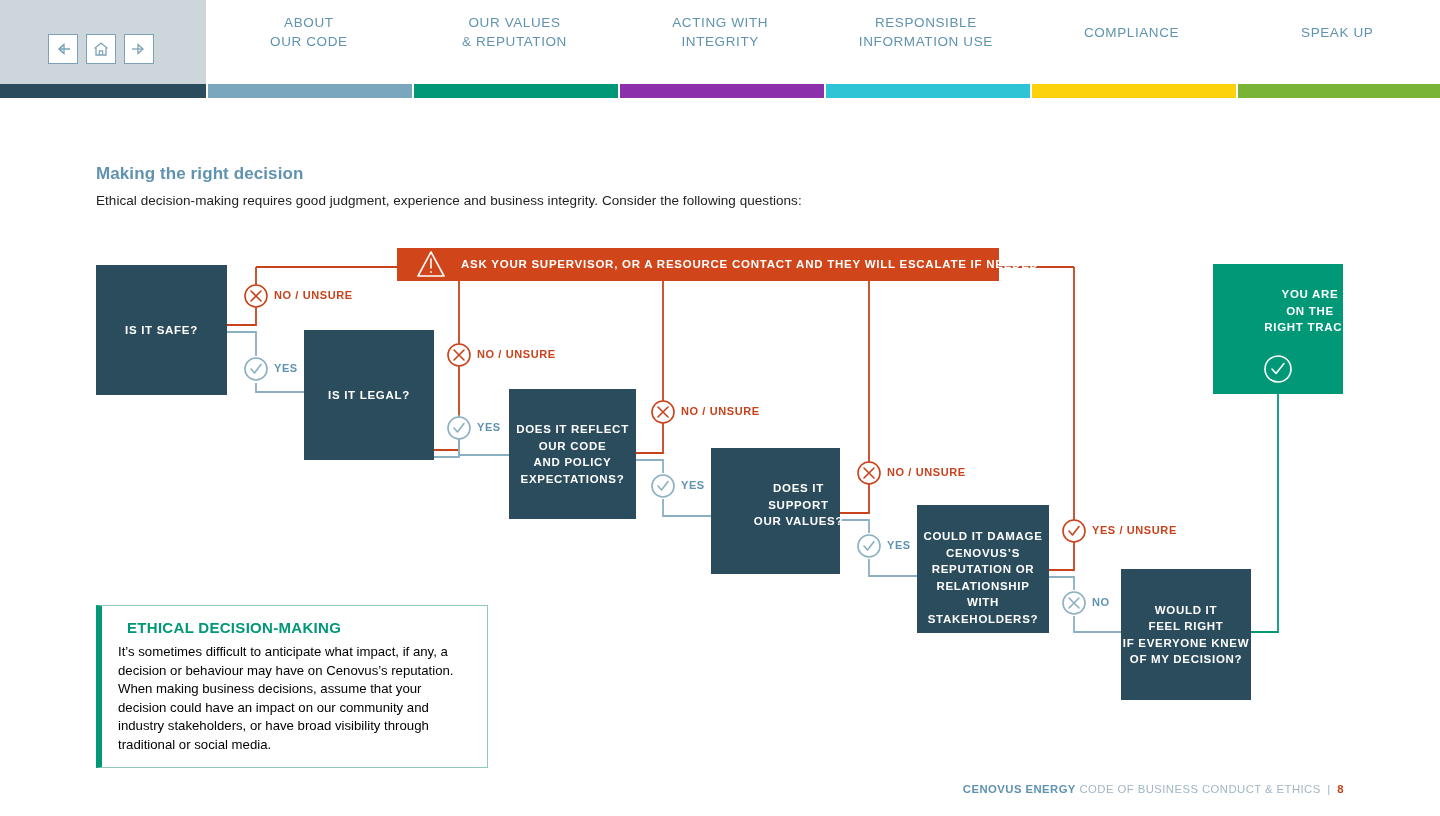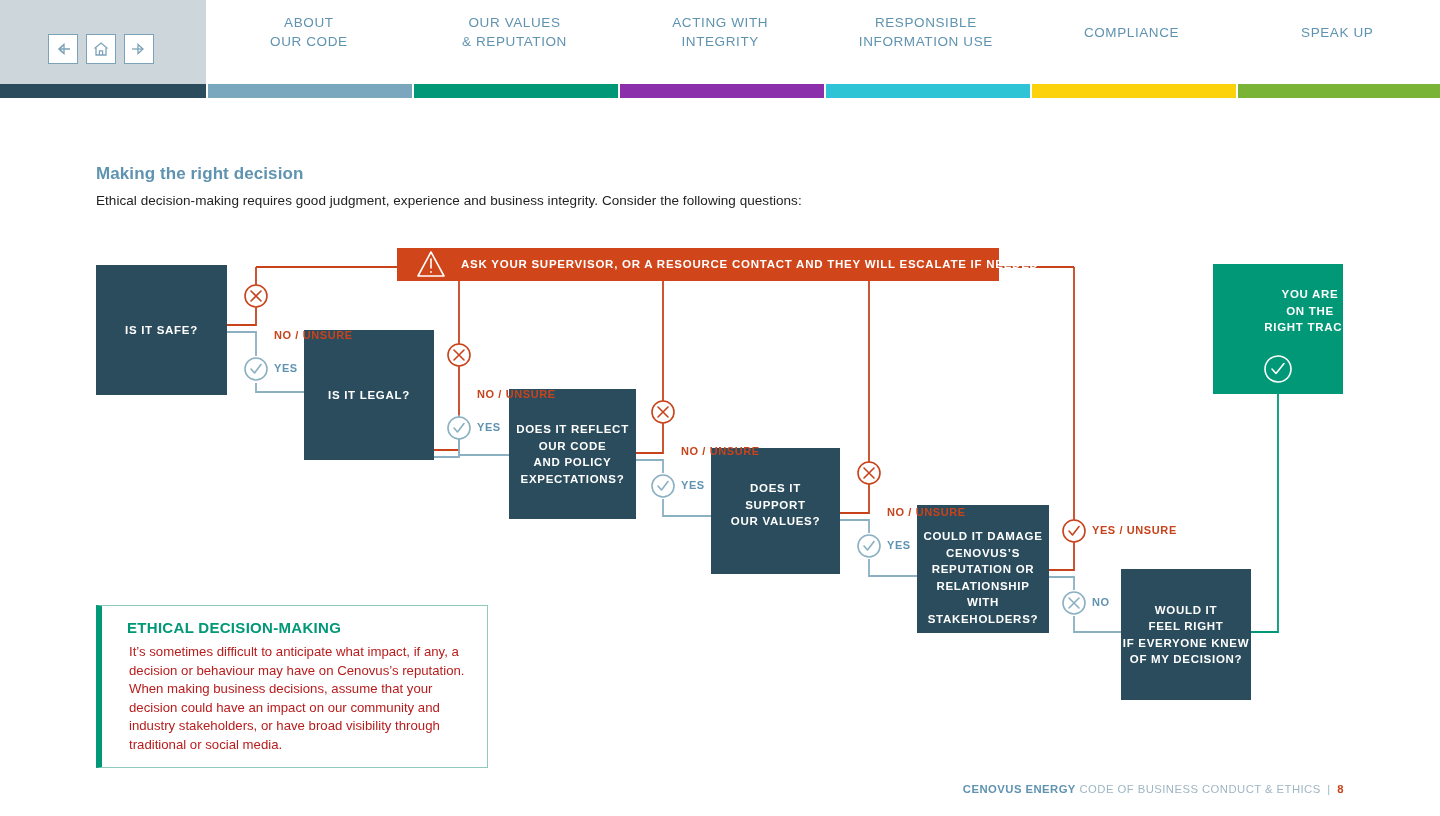--- a/index.html
+++ b/index.html
@@ -83,21 +83,21 @@
     text-align:center;
     line-height:16.5px;
     display:flex;align-items:center;justify-content:center;
     cursor:pointer;
   }
   .edgelabel{
     position:absolute;
     font-size:11px;font-weight:bold;letter-spacing:.6px;
     white-space:nowrap;
   }
-  .edgelabel.red{color:#c8431c;margin-top:40px;}
+  .edgelabel.red{color:#c8431c;}
   .edgelabel.blue{color:#5f93b0;}
   .edgelabel.redcheck{color:#c8431c;}
 
   #banner-text{
     position:absolute;
     color:#fff;font-size:11.5px;font-weight:bold;letter-spacing:.75px;
     white-space:nowrap;
   }
 
   
@@ -106,22 +106,22 @@
     background:#ffffff;
     border:1px solid #8fc9bd;
     border-left:6px solid #009877;
     box-sizing:border-box;
   }
   #callout-title{
     position:absolute;left:25px;top:13px;
     color:#009877;font-size:15px;font-weight:bold;letter-spacing:.3px;
   }
   #callout-body{
-    position:absolute;left:27px;top:37px;width:350px;
-    font-size:13.2px;line-height:18.6px;color:#b91c1c;
+    position:absolute;left:16px;top:37px;width:350px;
+    font-size:13.2px;line-height:18.6px;color:#000000;
   }
 
   
   #footer{
     position:absolute;right:96px;top:783px;
     font-size:11.3px;letter-spacing:.45px;
     color:#9fb6c4;
     white-space:nowrap;
   }
   #footer .brand{color:#5f93b0;font-weight:bold;}
@@ -312,21 +312,21 @@
     <path d="M1069 598 l10 10 M1079 598 l-10 10" stroke="#8ab0c2" stroke-width="1.6" stroke-linecap="round"></path>
   </g>
 </svg>
 </div>
 
 <div id="banner-text" style="left:461px;top:258px;">ASK YOUR SUPERVISOR, OR A RESOURCE CONTACT AND THEY WILL ESCALATE IF NEEDED</div>
 
 <div class="boxlabel" style="left:96px;top:265px;width:131px;height:130px;">IS IT SAFE?</div>
 <div class="boxlabel" style="left:304px;top:330px;width:130px;height:130px;">IS IT LEGAL?</div>
 <div class="boxlabel" style="left:509px;top:389px;width:127px;height:130px;">DOES IT REFLECT<br>OUR CODE<br>AND POLICY<br>EXPECTATIONS?</div>
-<div class="boxlabel" style="left:711px;top:448px;width:129px;height:114px;">DOES IT<br>SUPPORT<br>OUR VALUES?</div>
+<div class="boxlabel" style="left:711px;top:448px;width:129px;height:114px;padding-left:23px;">DOES IT<br>SUPPORT<br>OUR VALUES?</div>
 <div class="boxlabel" style="left:917px;top:505px;width:132px;height:145px;">COULD IT DAMAGE<br>CENOVUS’S<br>REPUTATION OR<br>RELATIONSHIP<br>WITH<br>STAKEHOLDERS?</div>
 <div class="boxlabel" style="left:1121px;top:569px;width:130px;height:131px;">WOULD IT<br>FEEL RIGHT<br>IF EVERYONE KNEW<br>OF MY DECISION?</div>
 <div class="boxlabel" style="left:1213px;top:276px;width:130px;height:70px;margin-left:32px;">YOU ARE<br>ON THE<br>RIGHT TRACK!</div>
 
 <div class="edgelabel red" style="left:274px;top:289px;">NO / UNSURE</div>
 <div class="edgelabel blue" style="left:274px;top:362px;">YES</div>
 <div class="edgelabel red" style="left:477px;top:348px;">NO / UNSURE</div>
 <div class="edgelabel blue" style="left:477px;top:421px;">YES</div>
 <div class="edgelabel red" style="left:681px;top:405px;">NO / UNSURE</div>
 <div class="edgelabel blue" style="left:681px;top:479px;">YES</div>

